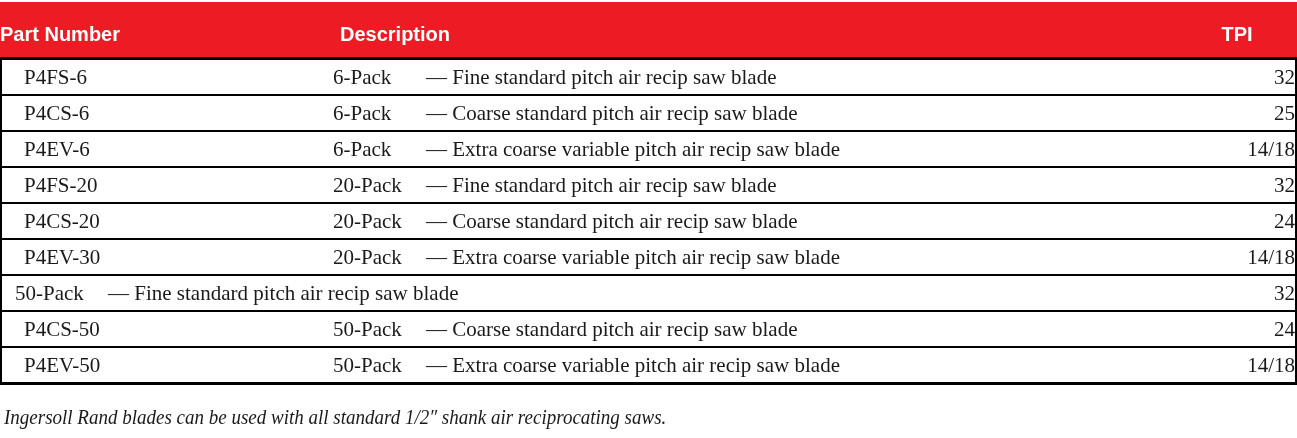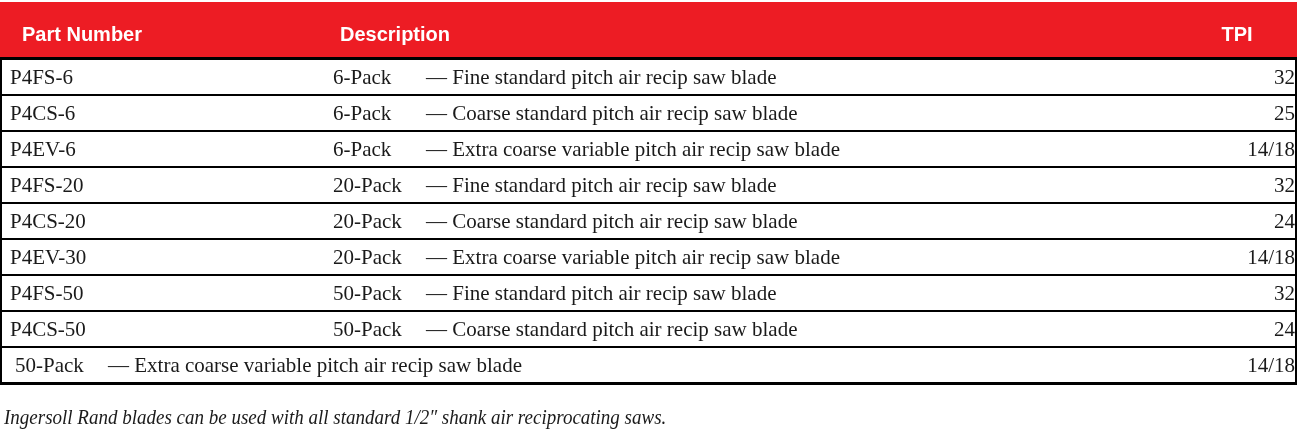--- a/index.html
+++ b/index.html
@@ -27,21 +27,20 @@
     align-items: center;
     padding-top: 10px;
     box-sizing: border-box;
     font-family: "Liberation Sans", sans-serif;
     font-weight: bold;
     font-size: 20px;
     color: #ffffff;
   }
   .h-part {
     width: 340px;
-    padding-left: 22px;
     box-sizing: border-box;
     text-align: left;
   }
   .h-desc {
     flex: 1;
     text-align: left;
     padding-right: 265px;
     box-sizing: border-box;
   }
   .h-tpi {
@@ -62,21 +61,21 @@
     height: 34px;
     display: flex;
     align-items: center;
     border-bottom: 2px solid #000000;
     font-size: 21px;
     background: #ffffff;
   }
   .row:last-child { border-bottom: none; }
   .c-part {
     width: 318px;
-    padding-left: 8px;
+    padding-left: 22px;
     box-sizing: border-box;
     white-space: nowrap;
   }
   .c-desc {
     flex: 1;
     display: flex;
     white-space: nowrap;
   }
   .c-pack {
     display: inline-block;
@@ -159,36 +158,36 @@
       </div>
       <div class="row">
         <div class="c-part">P4EV-30</div>
         <div class="c-desc">
           <span class="c-pack">20-Pack</span>
           <span class="c-rest">— Extra coarse variable pitch air recip saw blade</span>
         </div>
         <div class="c-tpi">14/18</div>
       </div>
       <div class="row">
-        <div class="c-part">P4FS-50</div>
         <div class="c-desc">
           <span class="c-pack">50-Pack</span>
           <span class="c-rest">— Fine standard pitch air recip saw blade</span>
         </div>
         <div class="c-tpi">32</div>
       </div>
       <div class="row">
         <div class="c-part">P4CS-50</div>
         <div class="c-desc">
           <span class="c-pack">50-Pack</span>
           <span class="c-rest">— Coarse standard pitch air recip saw blade</span>
         </div>
         <div class="c-tpi">24</div>
       </div>
       <div class="row">
+        <div class="c-part">P4EV-50</div>
         <div class="c-desc">
           <span class="c-pack">50-Pack</span>
           <span class="c-rest">— Extra coarse variable pitch air recip saw blade</span>
         </div>
         <div class="c-tpi">14/18</div>
       </div>
     </div>
 
   <div class="footnote">Ingersoll Rand blades can be used with all standard 1/2″ shank air reciprocating saws.</div>
 

